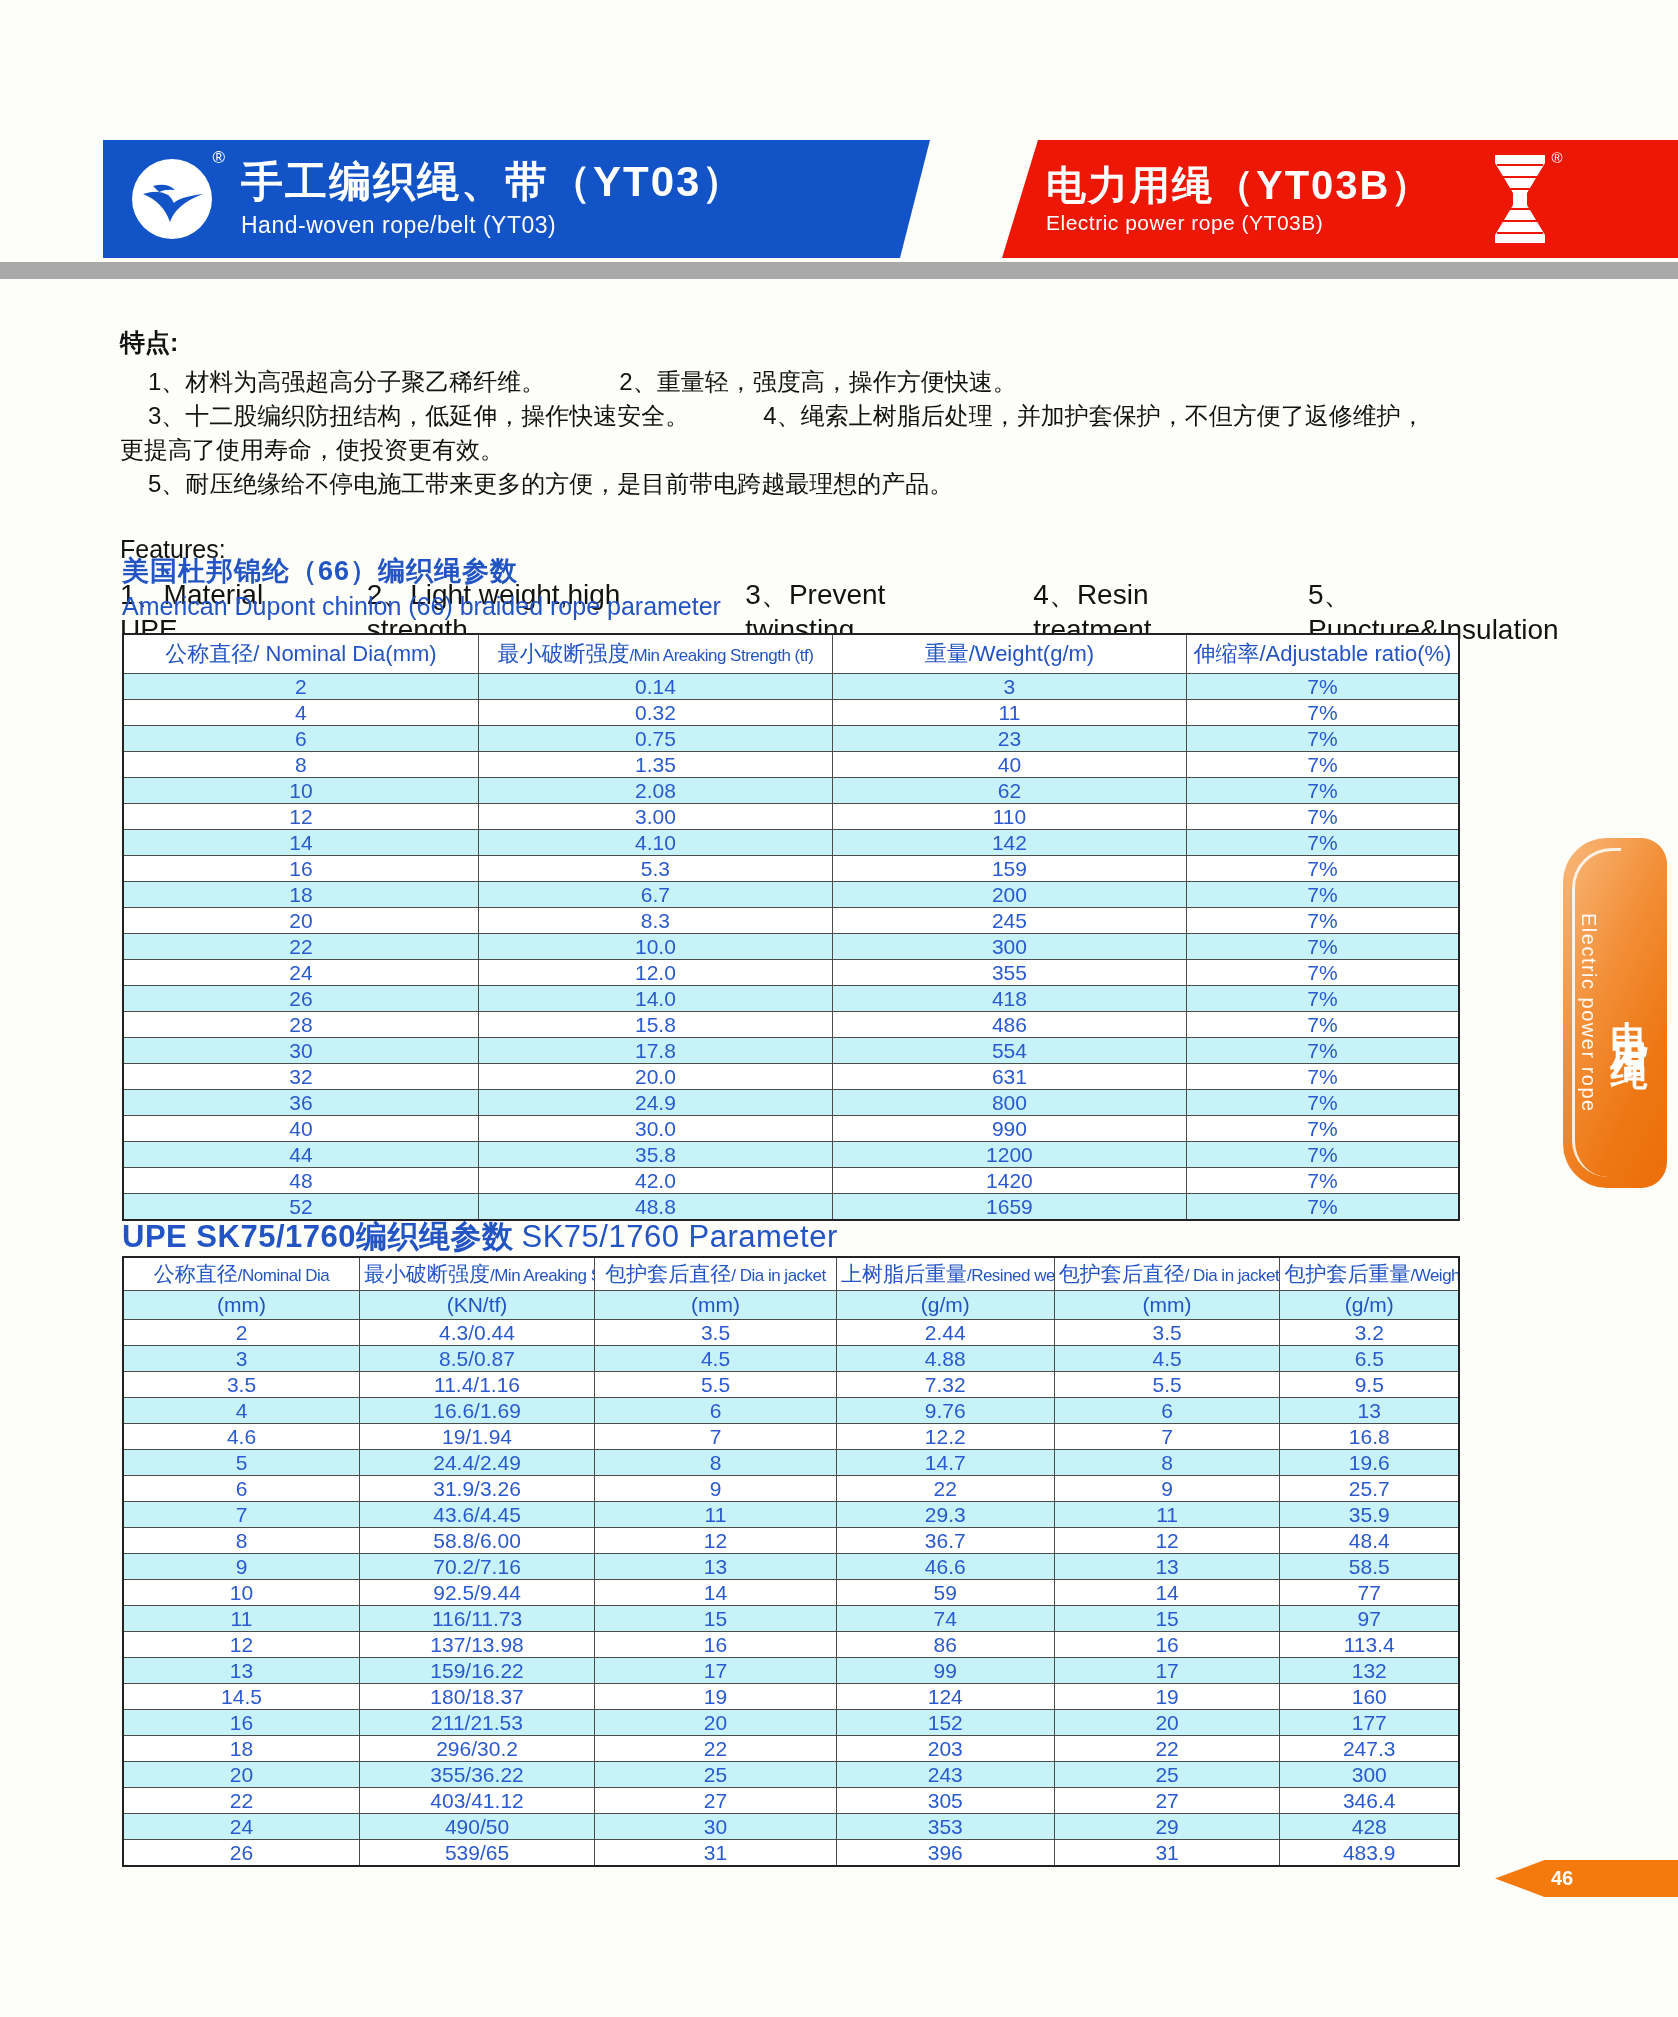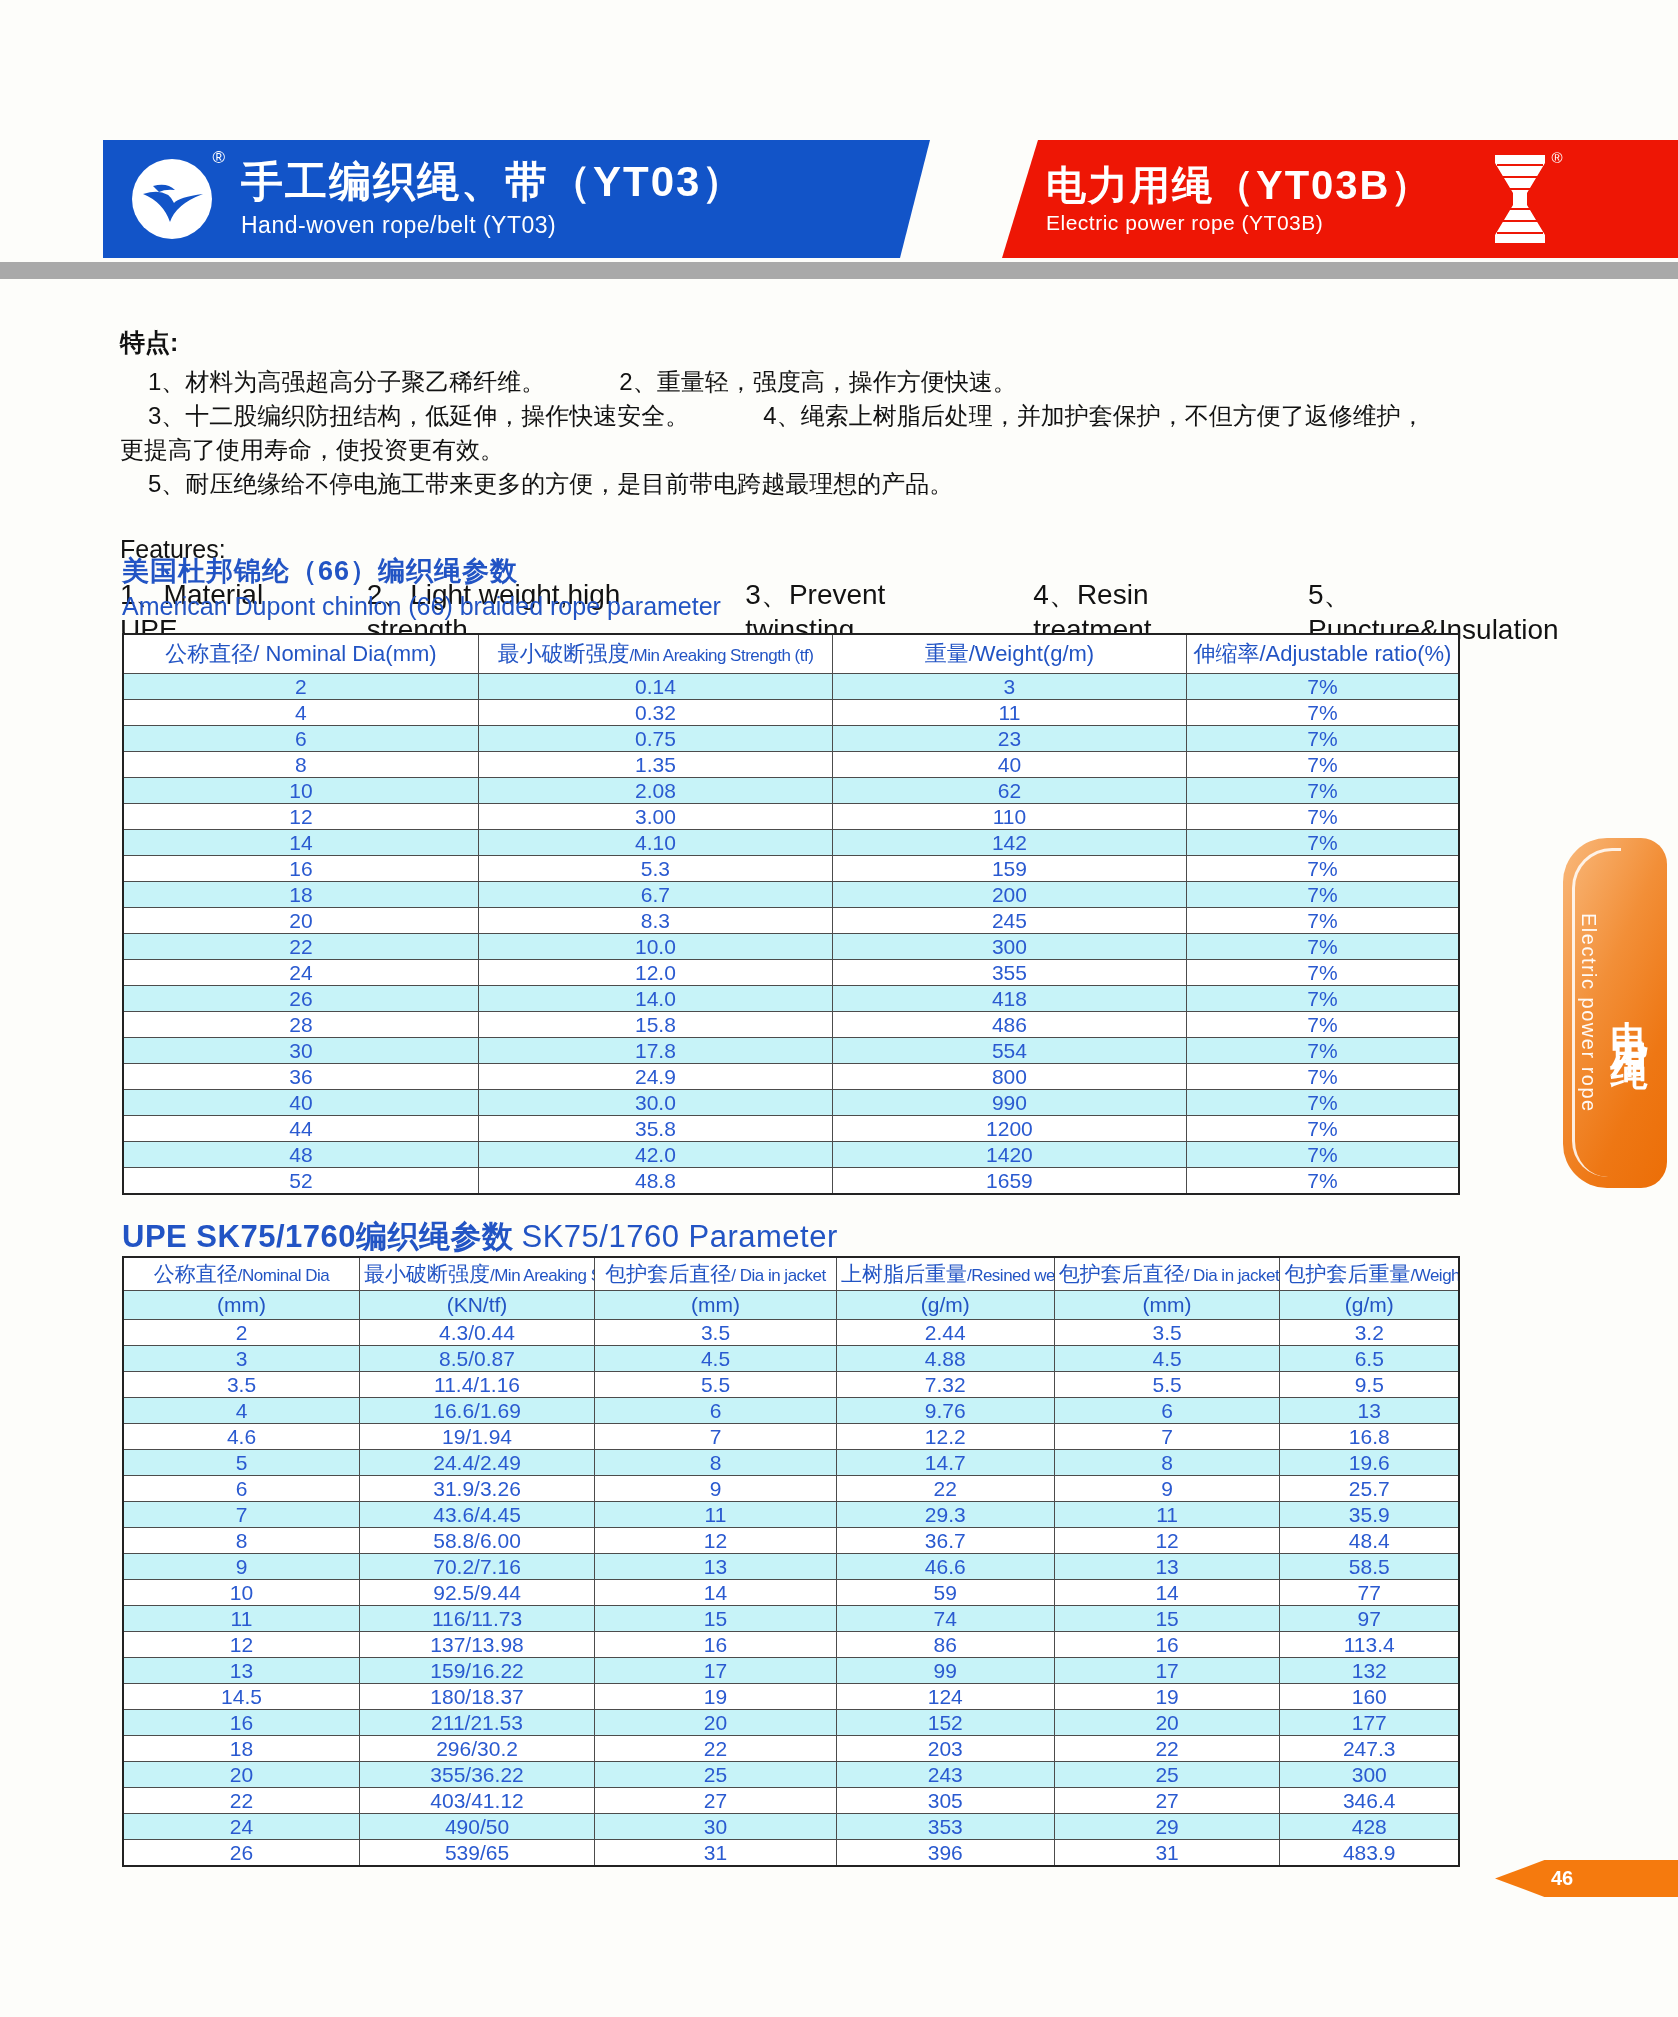--- a/index.html
+++ b/index.html
@@ -247,20 +247,26 @@
           <td>486</td>
           <td>7%</td>
         </tr>
         <tr>
           <td>30</td>
           <td>17.8</td>
           <td>554</td>
           <td>7%</td>
         </tr>
         <tr>
+          <td>32</td>
+          <td>20.0</td>
+          <td>631</td>
+          <td>7%</td>
+        </tr>
+        <tr>
           <td>36</td>
           <td>24.9</td>
           <td>800</td>
           <td>7%</td>
         </tr>
         <tr>
           <td>40</td>
           <td>30.0</td>
           <td>990</td>
           <td>7%</td>

